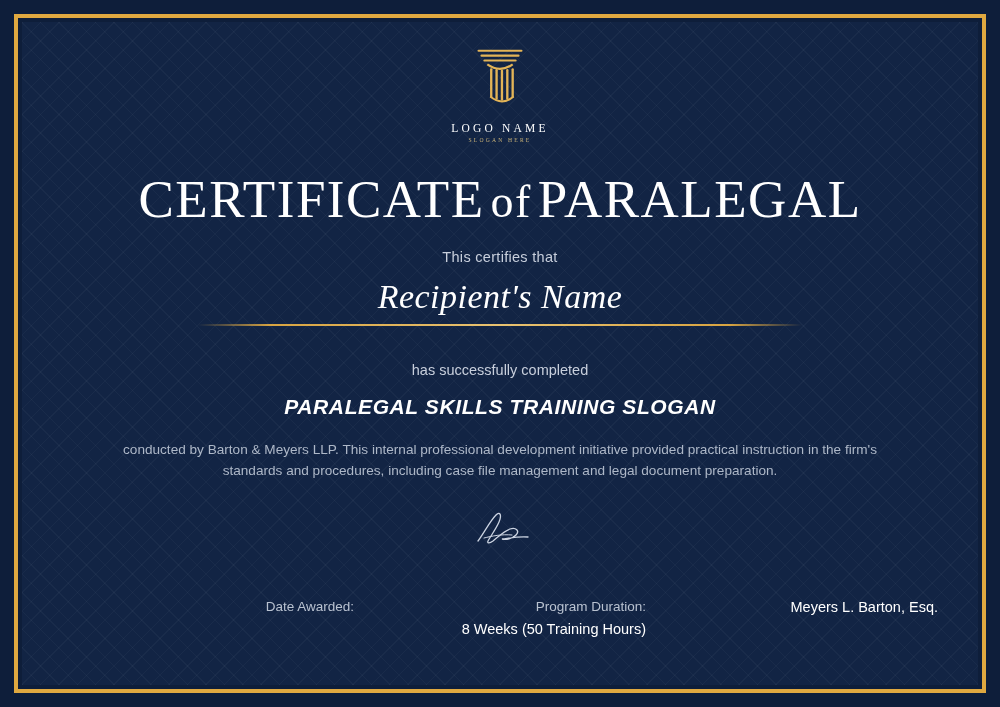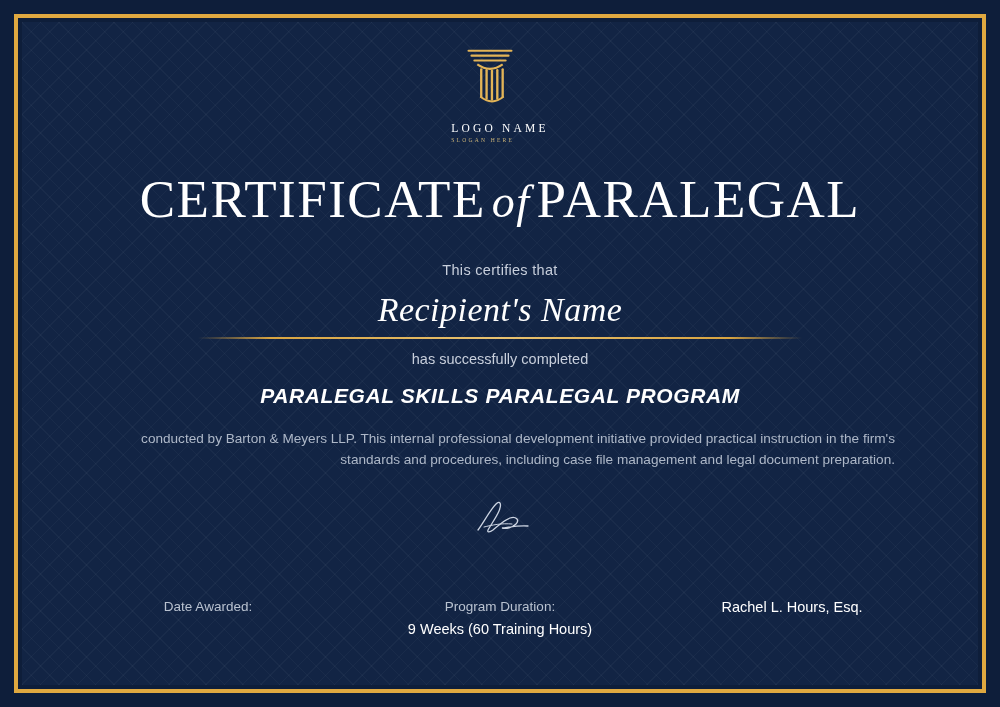--- a/index.html
+++ b/index.html
@@ -58,21 +58,21 @@
     display: flex;
     flex-direction: column;
     align-items: center;
   }
 
   
   .logo-block {
     margin-top: 20px;
     display: flex;
     flex-direction: column;
-    align-items: flex-start;
+    align-items: center;
   }
   .logo-mark {
     width: 78px;
     height: 78px;
     display: block;
   }
   .logo-name {
     margin-top: 2px;
     font-size: 11.5px;
     letter-spacing: 3.2px;
@@ -91,28 +91,27 @@
   .title {
     margin-top: 26px;
     font-family: "Liberation Serif", serif;
     font-size: 53px;
     letter-spacing: 1.5px;
     color: #ffffff;
     white-space: nowrap;
     text-align: center;
   }
   .title .of {
-    font-style: italic;
     font-size: 46px;
     padding: 0 6px;
   }
 
   
   .certifies {
-    margin-top: 33px;
+    margin-top: 20px;
     font-size: 14.5px;
     color: #c8cfdc;
     letter-spacing: 0.3px;
   }
 
   
   .recipient {
     margin-top: 13px;
     font-family: "Liberation Serif", serif;
     font-style: italic;
@@ -122,36 +121,36 @@
   }
   .rule {
     margin-top: 8px;
     width: 604px;
     height: 2px;
     background: linear-gradient(to right, rgba(224,169,64,0) 0%, #d8a441 12%, #e8c271 50%, #d8a441 88%, rgba(224,169,64,0) 100%);
   }
 
   
   .completed-line {
-    margin-top: 12px;
+    margin-top: 36px;
     font-size: 14.5px;
     color: #c8cfdc;
   }
   .program-name {
     margin-top: 17px;
     font-size: 21px;
     font-weight: bold;
     font-style: italic;
     color: #ffffff;
     letter-spacing: 0.6px;
   }
   .description {
     margin-top: 20px;
     width: 790px;
-    text-align: right;
+    text-align: center;
     font-size: 13.6px;
     line-height: 1.55;
     color: #aeb8c8;
   }
 
   
   .signature {
     margin-top: 26px;
     width: 120px;
     height: 46px;
@@ -161,21 +160,21 @@
   .footer {
     position: absolute;
     left: 40px;
     right: 40px;
     bottom: 48px;
     display: flex;
     justify-content: space-between;
     align-items: flex-start;
   }
   .footer-col {
-    text-align: center;
+    text-align: right;
     flex: 1 1 0;
   }
   .footer-label {
     font-size: 13.5px;
     color: #b9c2d0;
     margin-bottom: 7px;
   }
   .footer-value {
     font-size: 14.5px;
     color: #ffffff;
@@ -214,36 +213,36 @@
       <div class="title">
         <span>CERTIFICATE</span><span class="of">of</span><span>PARALEGAL</span>
       </div>
 
       <div class="certifies">This certifies that</div>
 
       <div class="recipient">Recipient's Name</div>
       <div class="rule"></div>
 
       <div class="completed-line">has successfully completed</div>
-      <div class="program-name">PARALEGAL SKILLS PARALEGAL PROGRAM</div>
+      <div class="program-name">PARALEGAL SKILLS TRAINING SLOGAN</div>
       <div class="description">conducted by Barton &amp; Meyers LLP. This internal professional development initiative provided practical instruction in the firm's standards and procedures, including case file management and legal document preparation.</div>
 
       <svg class="signature" viewBox="0 0 120 46">
         <path d="M38 34 C44 26, 50 14, 56 8 C60 4, 62 8, 59 15 C56 22, 50 30, 48 34 C47 36, 49 37, 53 34 C58 30, 64 24, 70 22 C76 20, 80 24, 76 28 C72 32, 66 33, 62 32 C70 31, 80 29, 88 30" fill="none" stroke="#ccd4e2" stroke-width="1.3" stroke-linecap="round"></path>
         <path d="M44 31 C52 29, 62 27, 72 28" fill="none" stroke="#ccd4e2" stroke-width="1" stroke-linecap="round"></path>
       </svg>
 
       <div class="footer">
         <div class="footer-col">
           <div class="footer-label">Date Awarded:</div>
         </div>
         <div class="footer-col">
           <div class="footer-label">Program Duration:</div>
-          <div class="footer-value">9 Weeks (60 Training Hours)</div>
+          <div class="footer-value">8 Weeks (50 Training Hours)</div>
         </div>
         <div class="footer-col">
-          <div class="footer-value">Rachel L. Hours, Esq.</div>
+          <div class="footer-value">Meyers L. Barton, Esq.</div>
         </div>
       </div>
 
     </div>
   </div>
 </div>
 
 </body></html>

